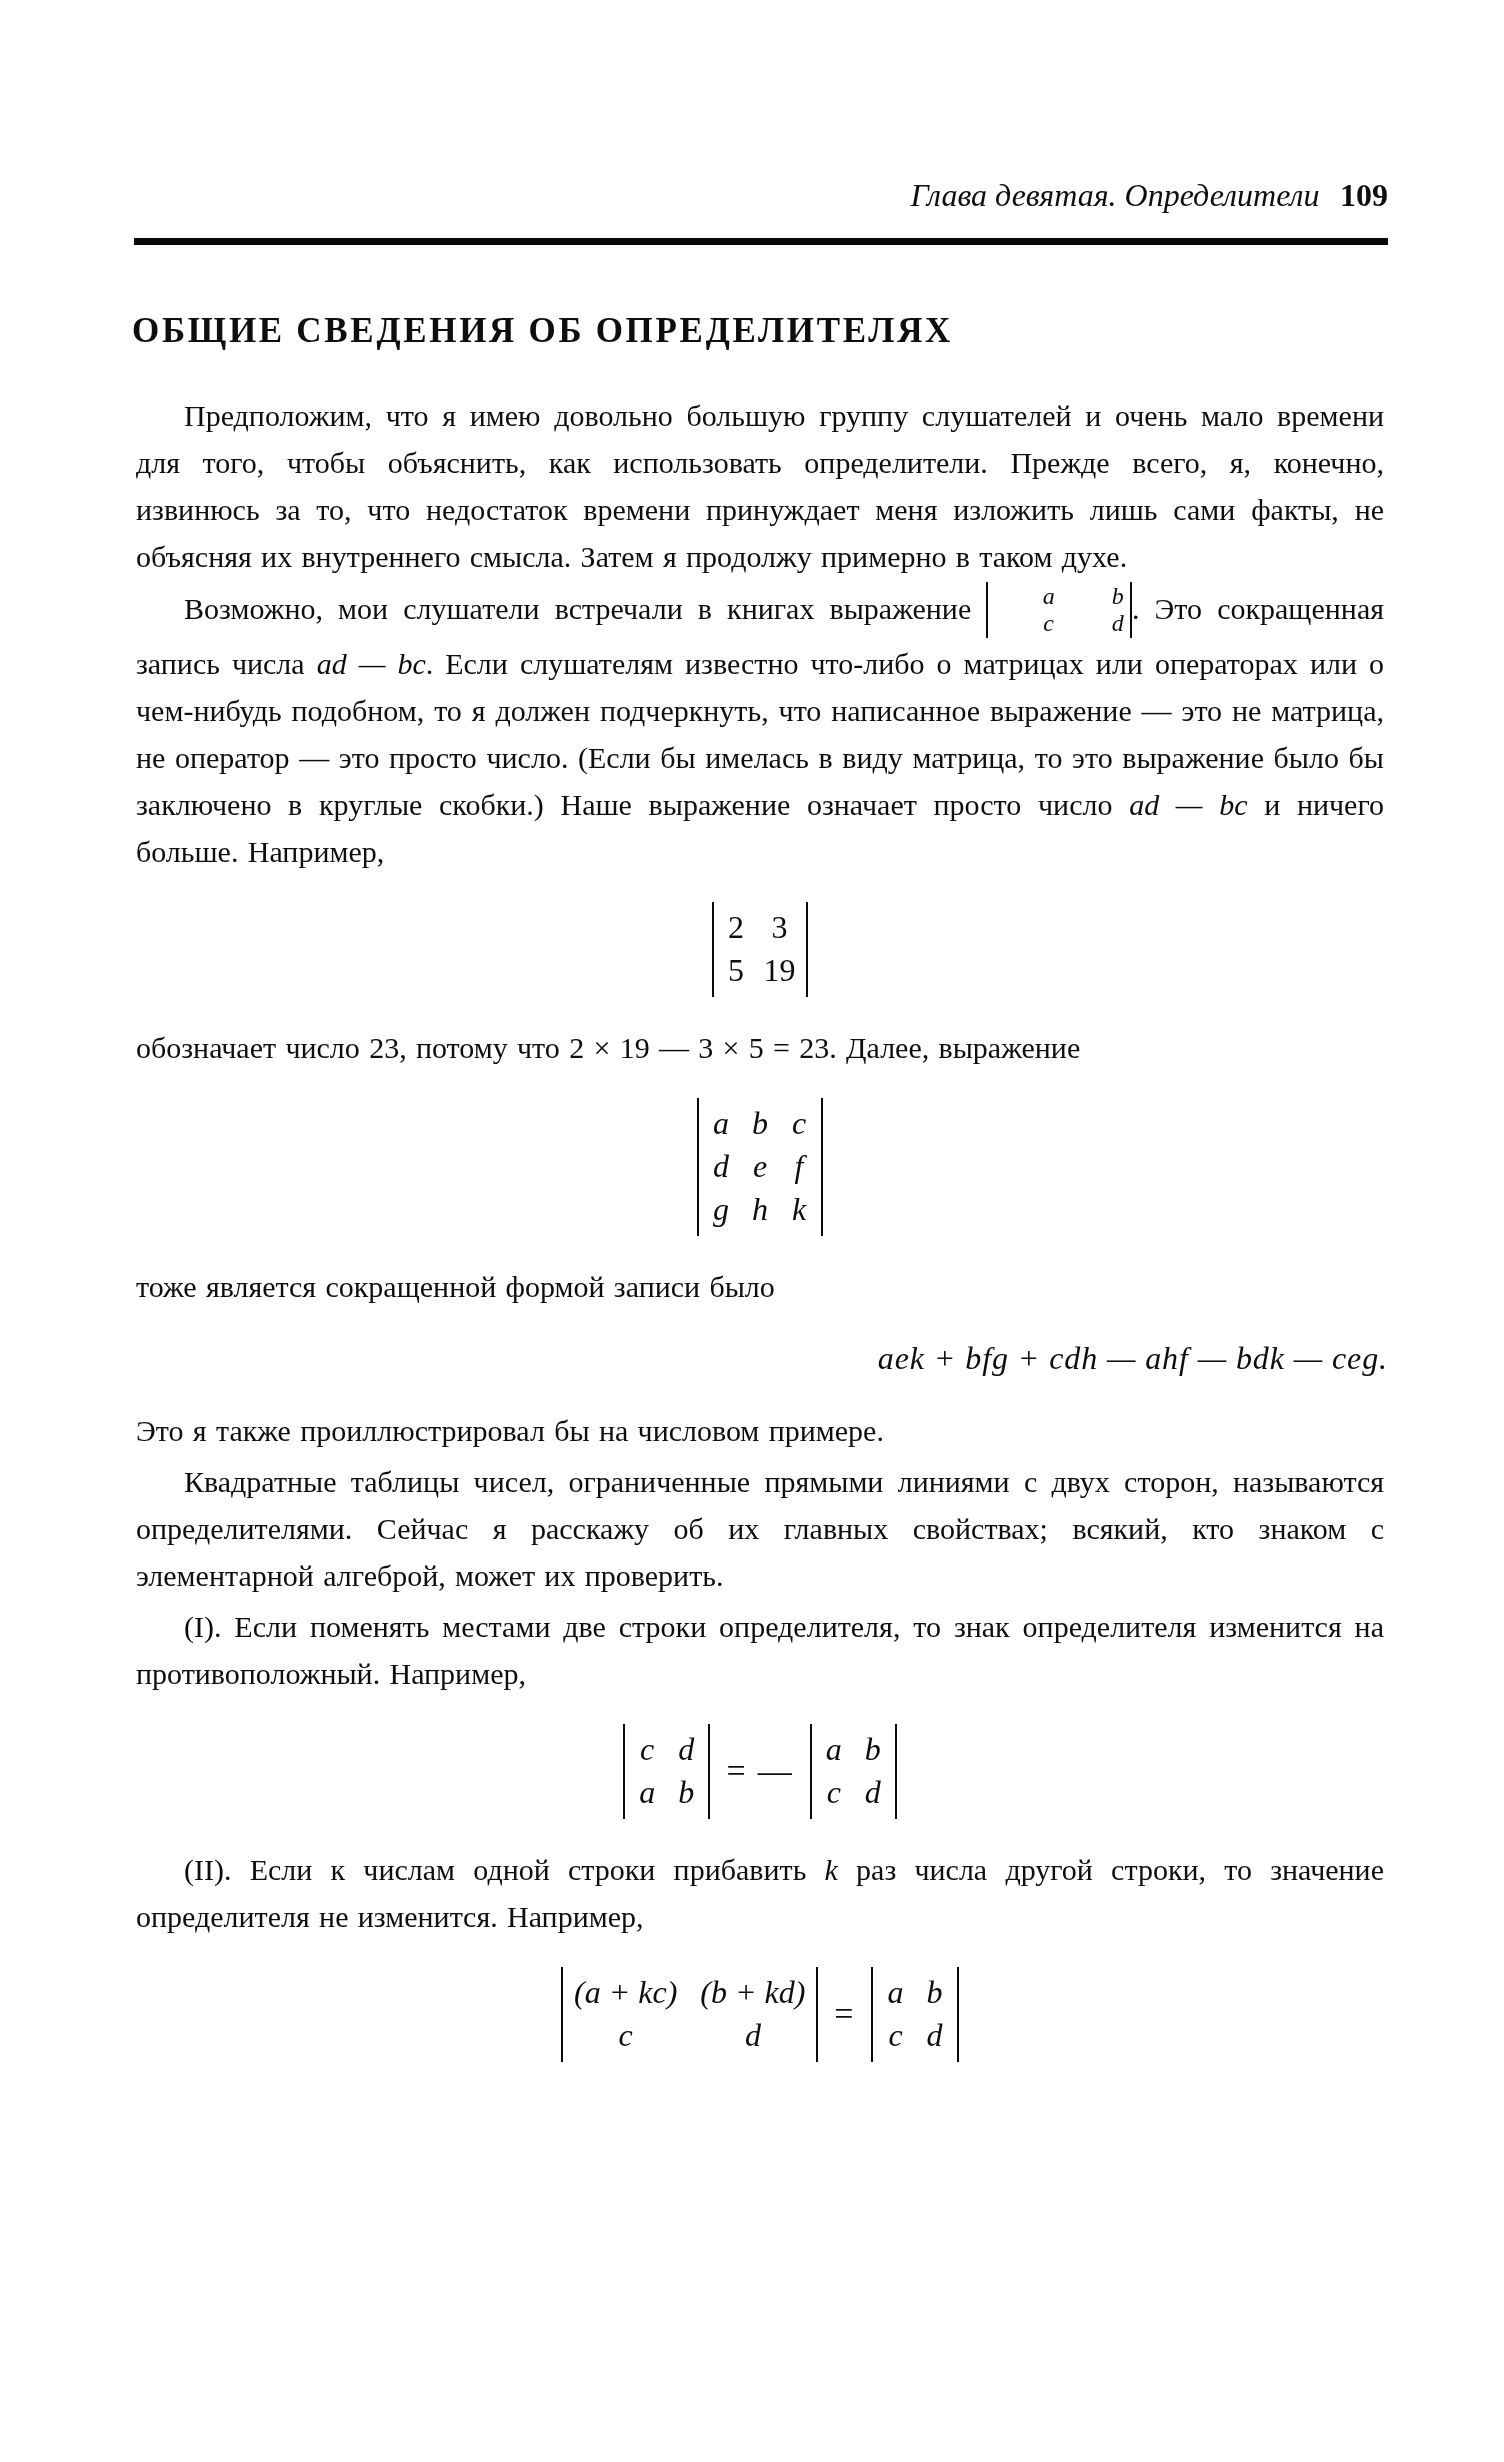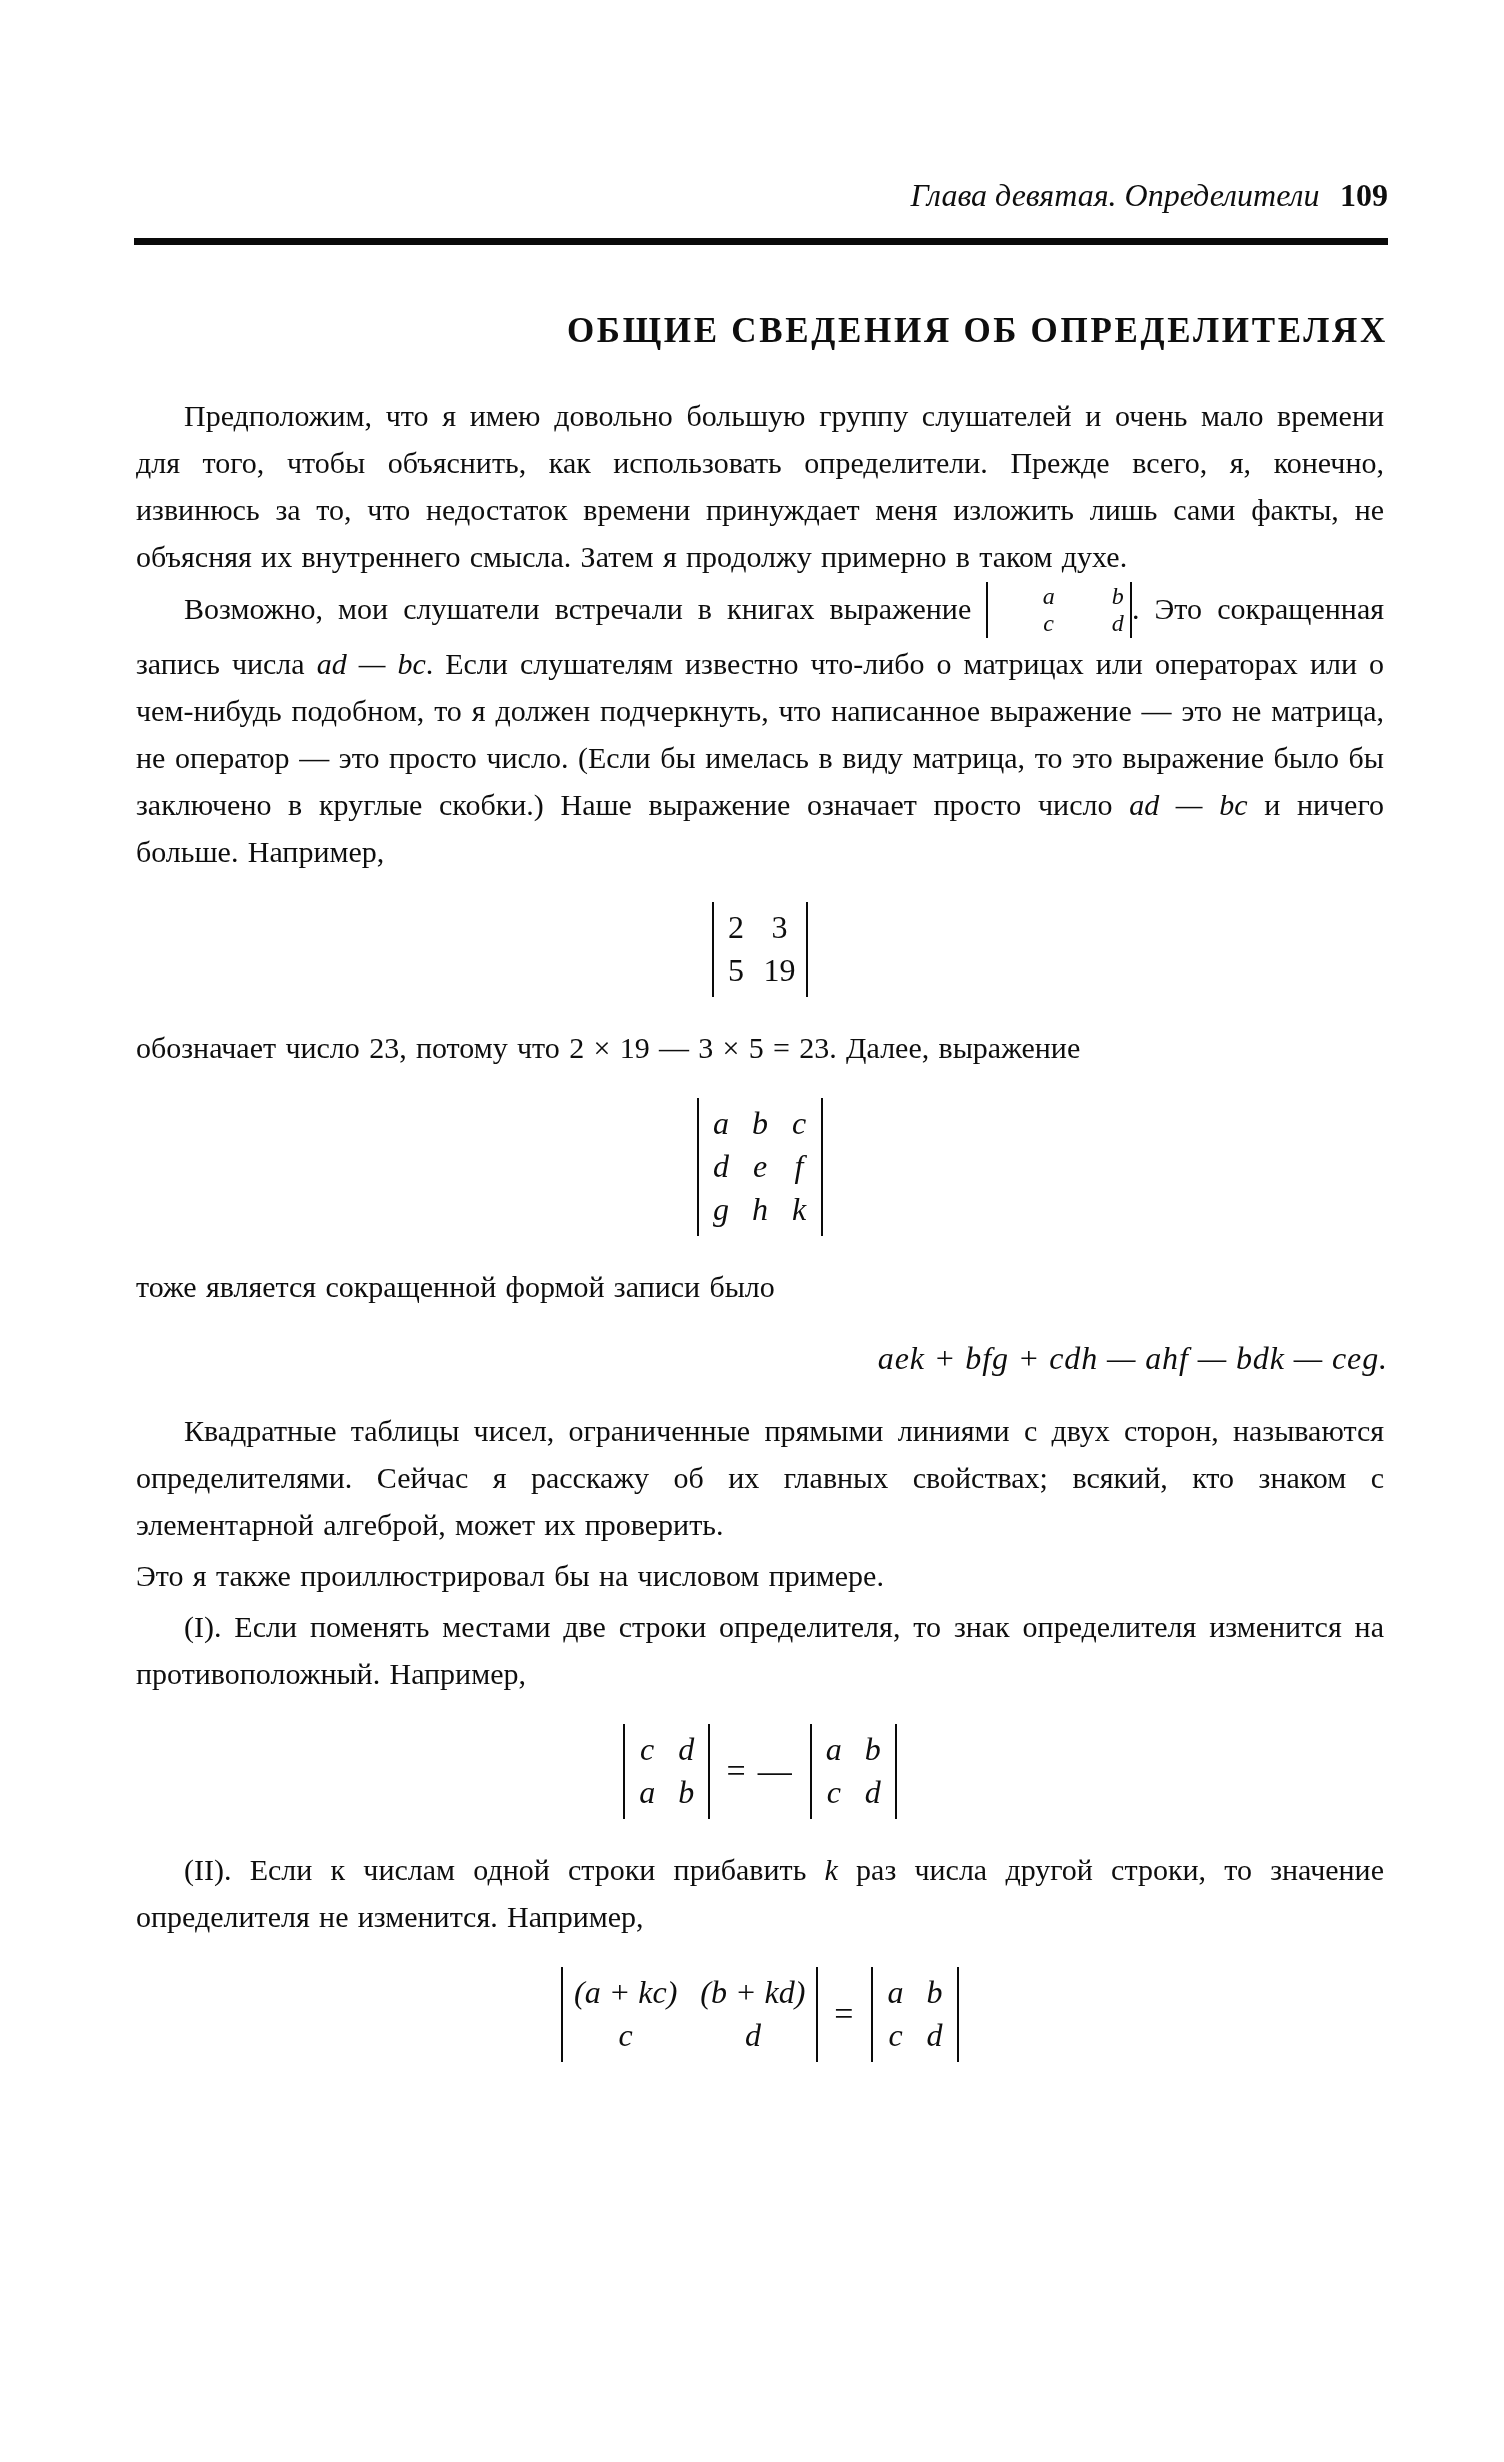--- a/index.html
+++ b/index.html
@@ -39,21 +39,21 @@
     height: 7.2px;
     background: #0a0a0a;
   }
   .content {
     position: absolute;
     top: 288px;
     left: 132px;
     width: 1256px;
   }
   .section-title {
-    text-align: right;
+    text-align: left;
     font-size: 35px;
     font-weight: 700;
     letter-spacing: 2.7px;
     margin: 23px 0 41px 0;
     white-space: nowrap;
   }
   p.body-par {
     font-size: 30px;
     line-height: 47px;
     text-align: justify;
@@ -179,26 +179,26 @@
         <span class="it">k</span>
       </span>
     </div>
 
     <p class="body-par">
       <span>тоже является сокращенной формой записи было</span>
     </p>
 
     <div class="formula-line">aek + bfg + cdh — ahf — bdk — ceg.</div>
 
-    <p class="body-par indent">
-      <span>Квадратные таблицы чисел, ограниченные прямыми линиями с двух сторон, называются определителями. Сейчас я расскажу об их главных свойствах; всякий, кто знаком с элементарной алгеброй, может их проверить.</span>
-    </p>
-
     <p class="body-par">
       <span>Это я также проиллюстрировал бы на числовом примере.</span>
+    </p>
+
+    <p class="body-par indent">
+      <span>Квадратные таблицы чисел, ограниченные прямыми линиями с двух сторон, называются определителями. Сейчас я расскажу об их главных свойствах; всякий, кто знаком с элементарной алгеброй, может их проверить.</span>
     </p>
 
     <p class="body-par indent">
       <span>(I). Если поменять местами две строки определителя, то знак определителя изменится на противоположный. Например,</span>
     </p>
 
     <div class="formula">
       <span class="det cols2 tight">
         <span class="it">c</span>
         <span class="it">d</span>

